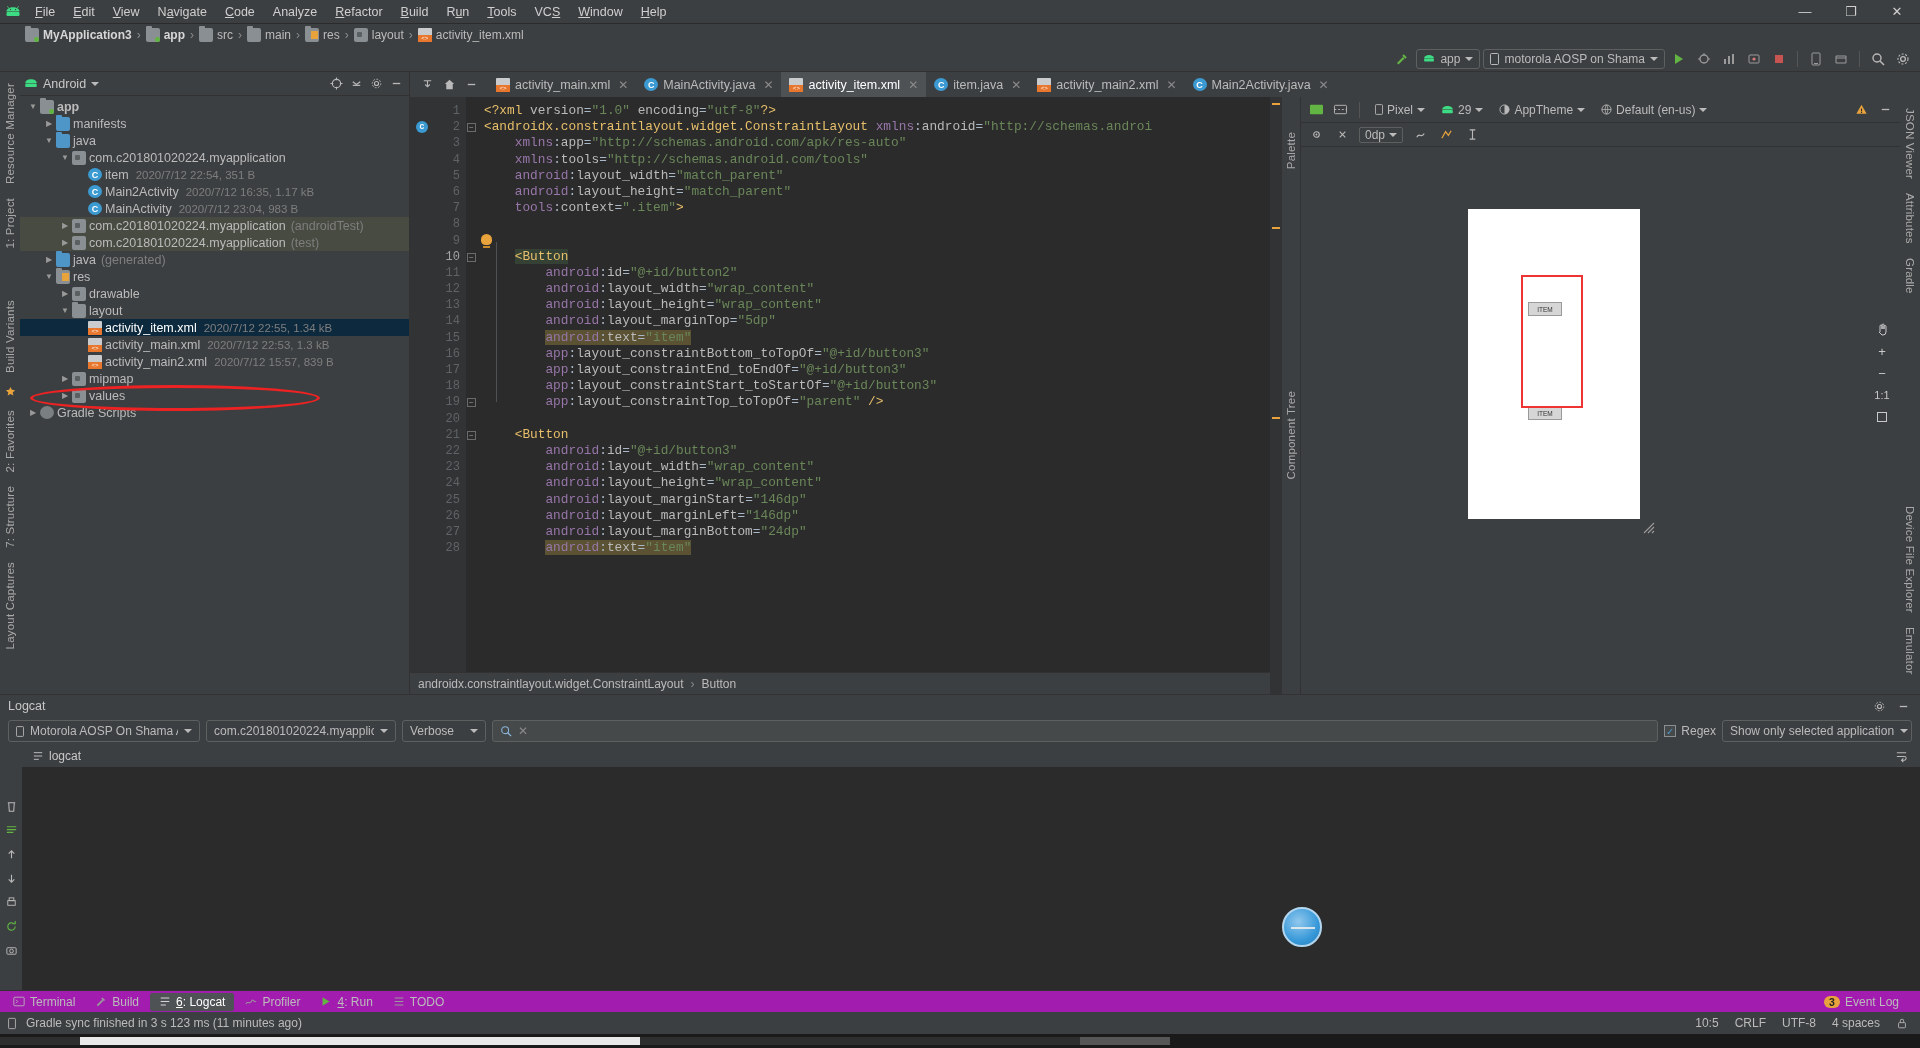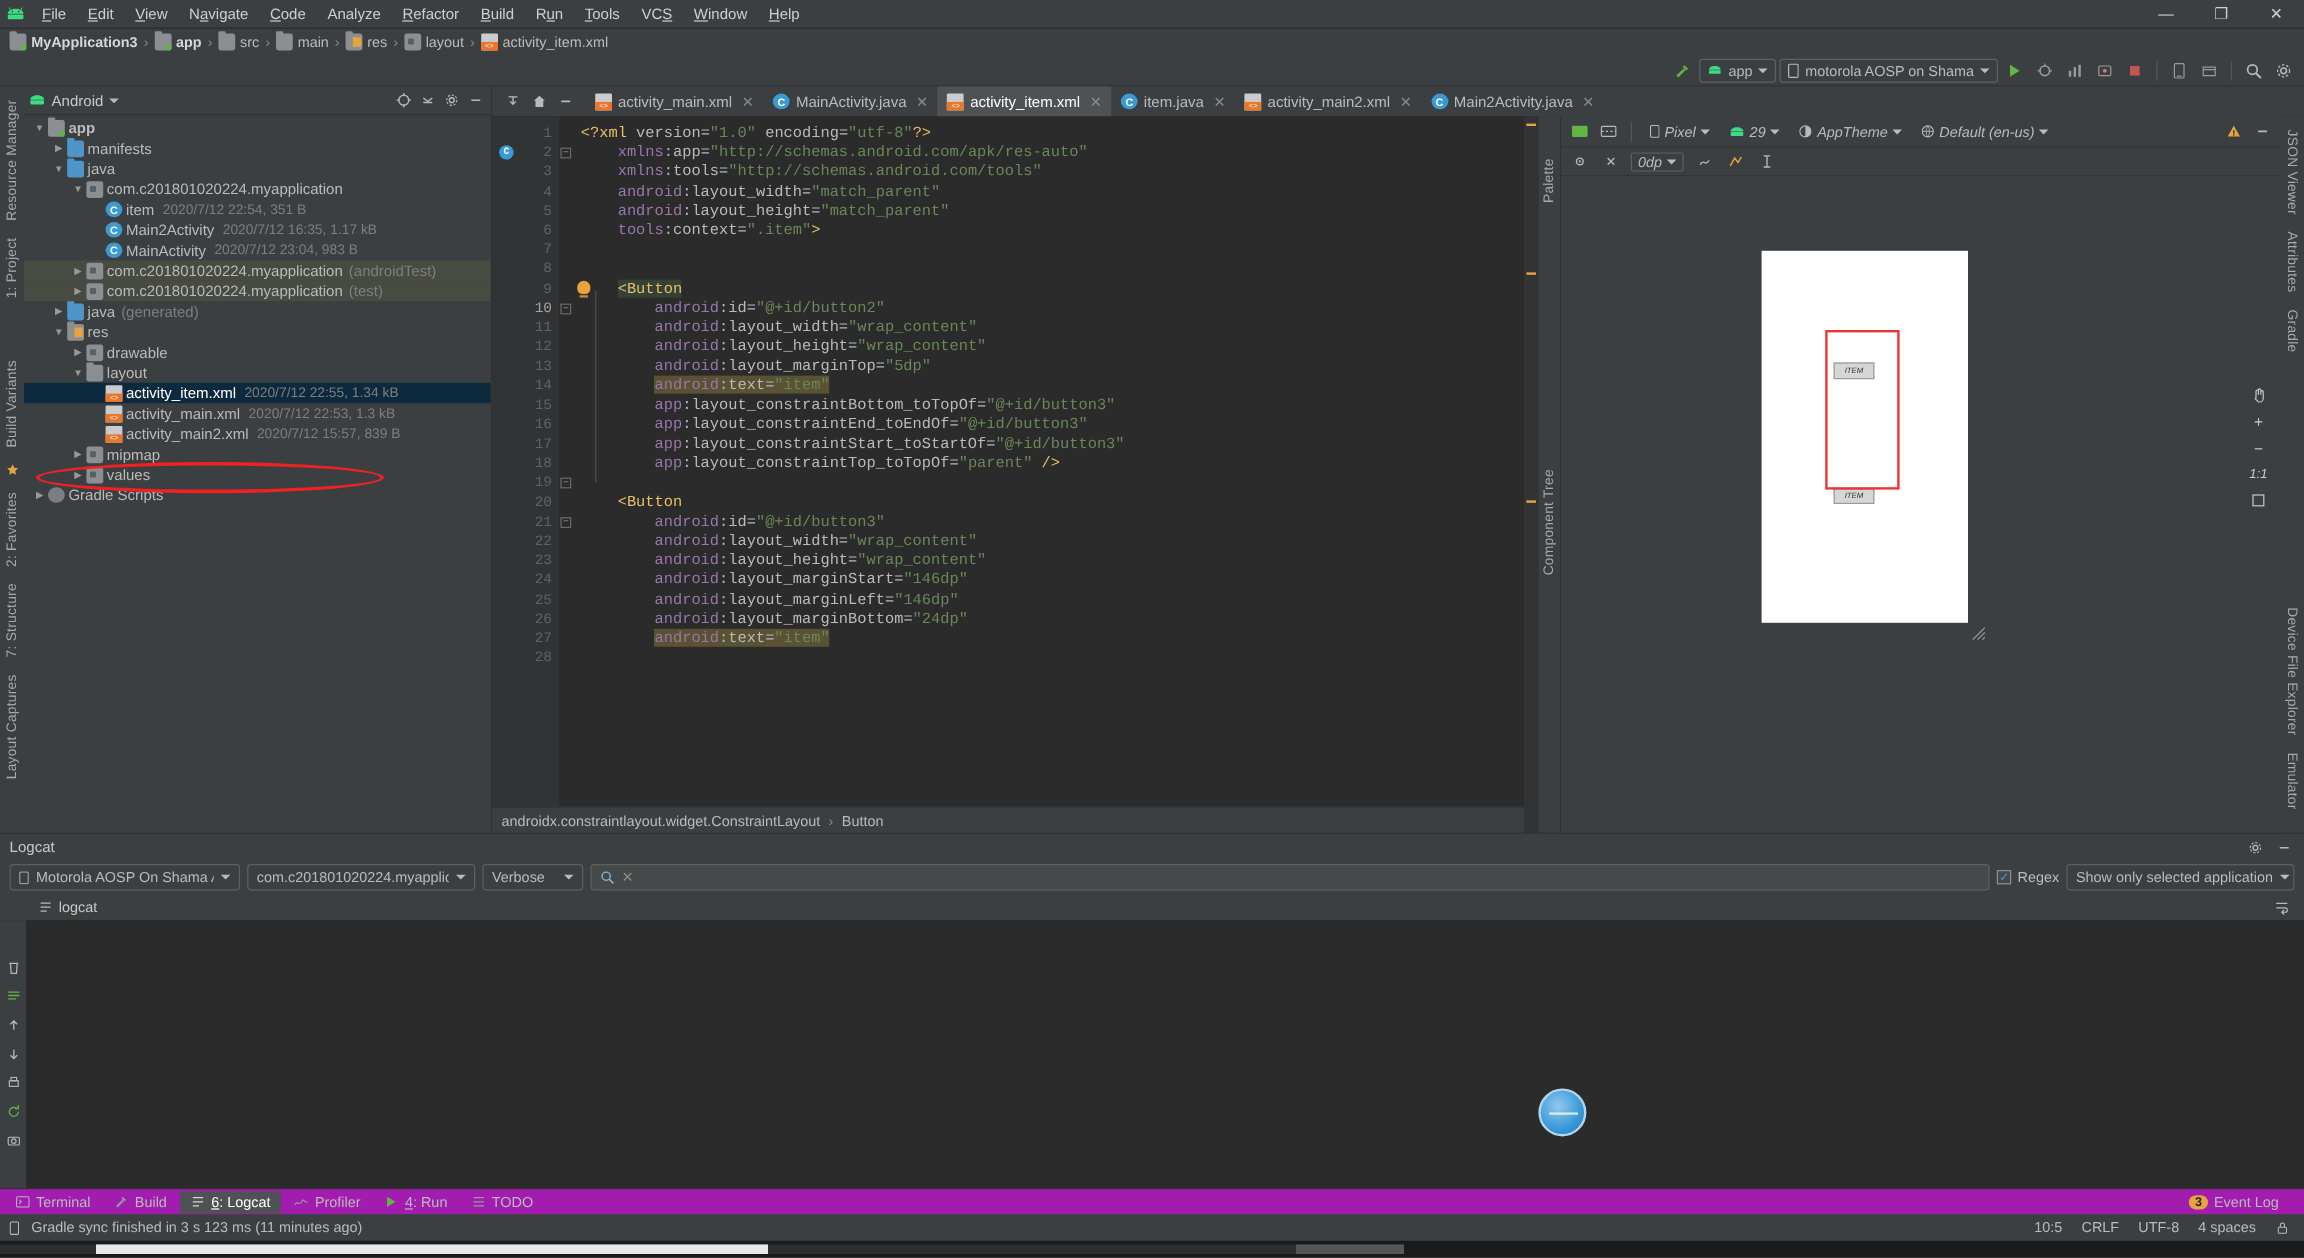--- a/index.html
+++ b/index.html
@@ -27,21 +27,21 @@
   .title-text {
     position: absolute; left: 0; right: 0; text-align: center;
     color: #9a9a9a; font-size: 12.5px; pointer-events: none;
   }
   .wincontrols { margin-left: auto; display: flex; height: 24px; z-index:3; }
   .wc { width: 46px; display: flex; align-items: center; justify-content: center; color: #cfcfcf; font-size: 13px; }
 
   
   .navbar {
     height: 22px; background: #3c3f41; display: flex; align-items: center;
-    padding-left: 5px; flex: 0 0 22px; gap: 1px;
+    padding-left: 22px; flex: 0 0 22px; gap: 1px;
   }
   .crumb { display: flex; align-items: center; gap: 4px; padding: 1px 3px; color: #bbbbbb; font-size: 12px; white-space: nowrap; }
   .crumb.bold { font-weight: bold; color: #d6d6d6; }
   .crumb-sep { color: #8a8a8a; font-size: 12px; padding: 0 1px; }
 
   
   .toolbar {
     height: 26px; background: #3c3f41; display: flex; align-items: center;
     padding: 0 6px; flex: 0 0 26px; gap: 3px; border-bottom: 1px solid #323232;
   }
@@ -147,21 +147,21 @@
 
   .code-vsep { width:12px; background:#313335; flex:0 0 12px; position:relative; }
   .vmark { position:absolute; right:2px; width:8px; height:2px; }
 
   .breadcrumb-code {
     height: 22px; background: #3c3f41; display:flex; align-items:center; padding: 0 8px; gap:6px;
     font-size:12px; color:#bbb; border-top: 1px solid #323232; flex: 0 0 22px;
   }
 
   
-  .designpane { width: 600px; flex: 0 0 600px; background: #3c3f41; display:flex; flex-direction:column; border-left: 1px solid #323232; font-style: italic; }
+  .designpane { width: 600px; flex: 0 0 600px; background: #3c3f41; display:flex; flex-direction:column; border-left: 1px solid #323232; }
   .design-toolbar { height: 26px; display:flex; align-items:center; gap:6px; padding: 0 6px; background:#3c3f41; border-bottom:1px solid #323232; }
   .design-toolbar2 { height: 24px; display:flex; align-items:center; gap:8px; padding: 0 6px; background:#3c3f41; border-bottom:1px solid #323232; }
   .dcombo { display:flex; align-items:center; gap:4px; font-size:12px; color:#bbb; padding: 2px 5px; border-radius:2px; white-space:nowrap;}
   .design-canvas { flex:1; background: #3c3f41; position:relative; overflow:hidden; }
   .phone { position:absolute; background:#ffffff; }
   .mini-btn { position:absolute; background:#d6d6d6; border:1px solid #9a9a9a; font-size:6.5px; color:#333; display:flex; align-items:center; justify-content:center; font-family:"Liberation Sans",sans-serif;}
   .sel-box { position:absolute; border:2px solid #e33; }
   .zoomctl { position:absolute; right:8px; display:flex; flex-direction:column; align-items:center; gap:2px;}
   .zbtn { width:20px;height:20px; display:flex;align-items:center;justify-content:center; color:#c9c9c9; font-size:13px; border-radius:2px;}
   .palette-rail { width: 18px; background:#3c3f41; display:flex; flex-direction:column; align-items:center; padding-top:28px; flex:0 0 18px;}
@@ -612,20 +612,21 @@
                 <div class="gline">23</div>
                 <div class="gline">24</div>
                 <div class="gline">25</div>
                 <div class="gline">26</div>
                 <div class="gline">27</div>
                 <div class="gline">28</div>
               </div>
             <div class="codetext" id="code-root">
               <div class="fold-guide" style="left:30px; top:145px; bottom:auto; height:160px;"></div>
             <div class="cline"><span class="k-tag">&lt;?xml</span> <span class="k-ns">version</span>=<span class="k-str">"1.0"</span> <span class="k-ns">encoding</span>=<span class="k-str">"utf-8"</span><span class="k-tag">?&gt;</span></div>
+                <div class="cline"><span class="k-tag">&lt;androidx.constraintlayout.widget.ConstraintLayout</span> <span class="k-attr">xmlns</span><span class="k-punct">:</span><span class="k-ns">android</span>=<span class="k-str">"http://schemas.androi</span></div>
                 <div class="cline">    <span class="k-attr">xmlns</span><span class="k-punct">:</span><span class="k-ns">app</span>=<span class="k-str">"http://schemas.android.com/apk/res-auto"</span></div>
                 <div class="cline">    <span class="k-attr">xmlns</span><span class="k-punct">:</span><span class="k-ns">tools</span>=<span class="k-str">"http://schemas.android.com/tools"</span></div>
                 <div class="cline">    <span class="k-attr">android</span><span class="k-punct">:</span><span class="k-ns">layout_width</span>=<span class="k-str">"match_parent"</span></div>
                 <div class="cline">    <span class="k-attr">android</span><span class="k-punct">:</span><span class="k-ns">layout_height</span>=<span class="k-str">"match_parent"</span></div>
                 <div class="cline">    <span class="k-attr">tools</span><span class="k-punct">:</span><span class="k-ns">context</span>=<span class="k-str">".item"</span><span class="k-tag">&gt;</span></div>
                 <div class="cline"></div>
                 <div class="cline"></div>
                 <div class="cline">    <span class="hl-tag">&lt;Button</span></div>
                 <div class="cline">        <span class="k-attr">android</span><span class="k-punct">:</span><span class="k-ns">id</span>=<span class="k-str">"@+id/button2"</span></div>
                 <div class="cline">        <span class="k-attr">android</span><span class="k-punct">:</span><span class="k-ns">layout_width</span>=<span class="k-str">"wrap_content"</span></div>

